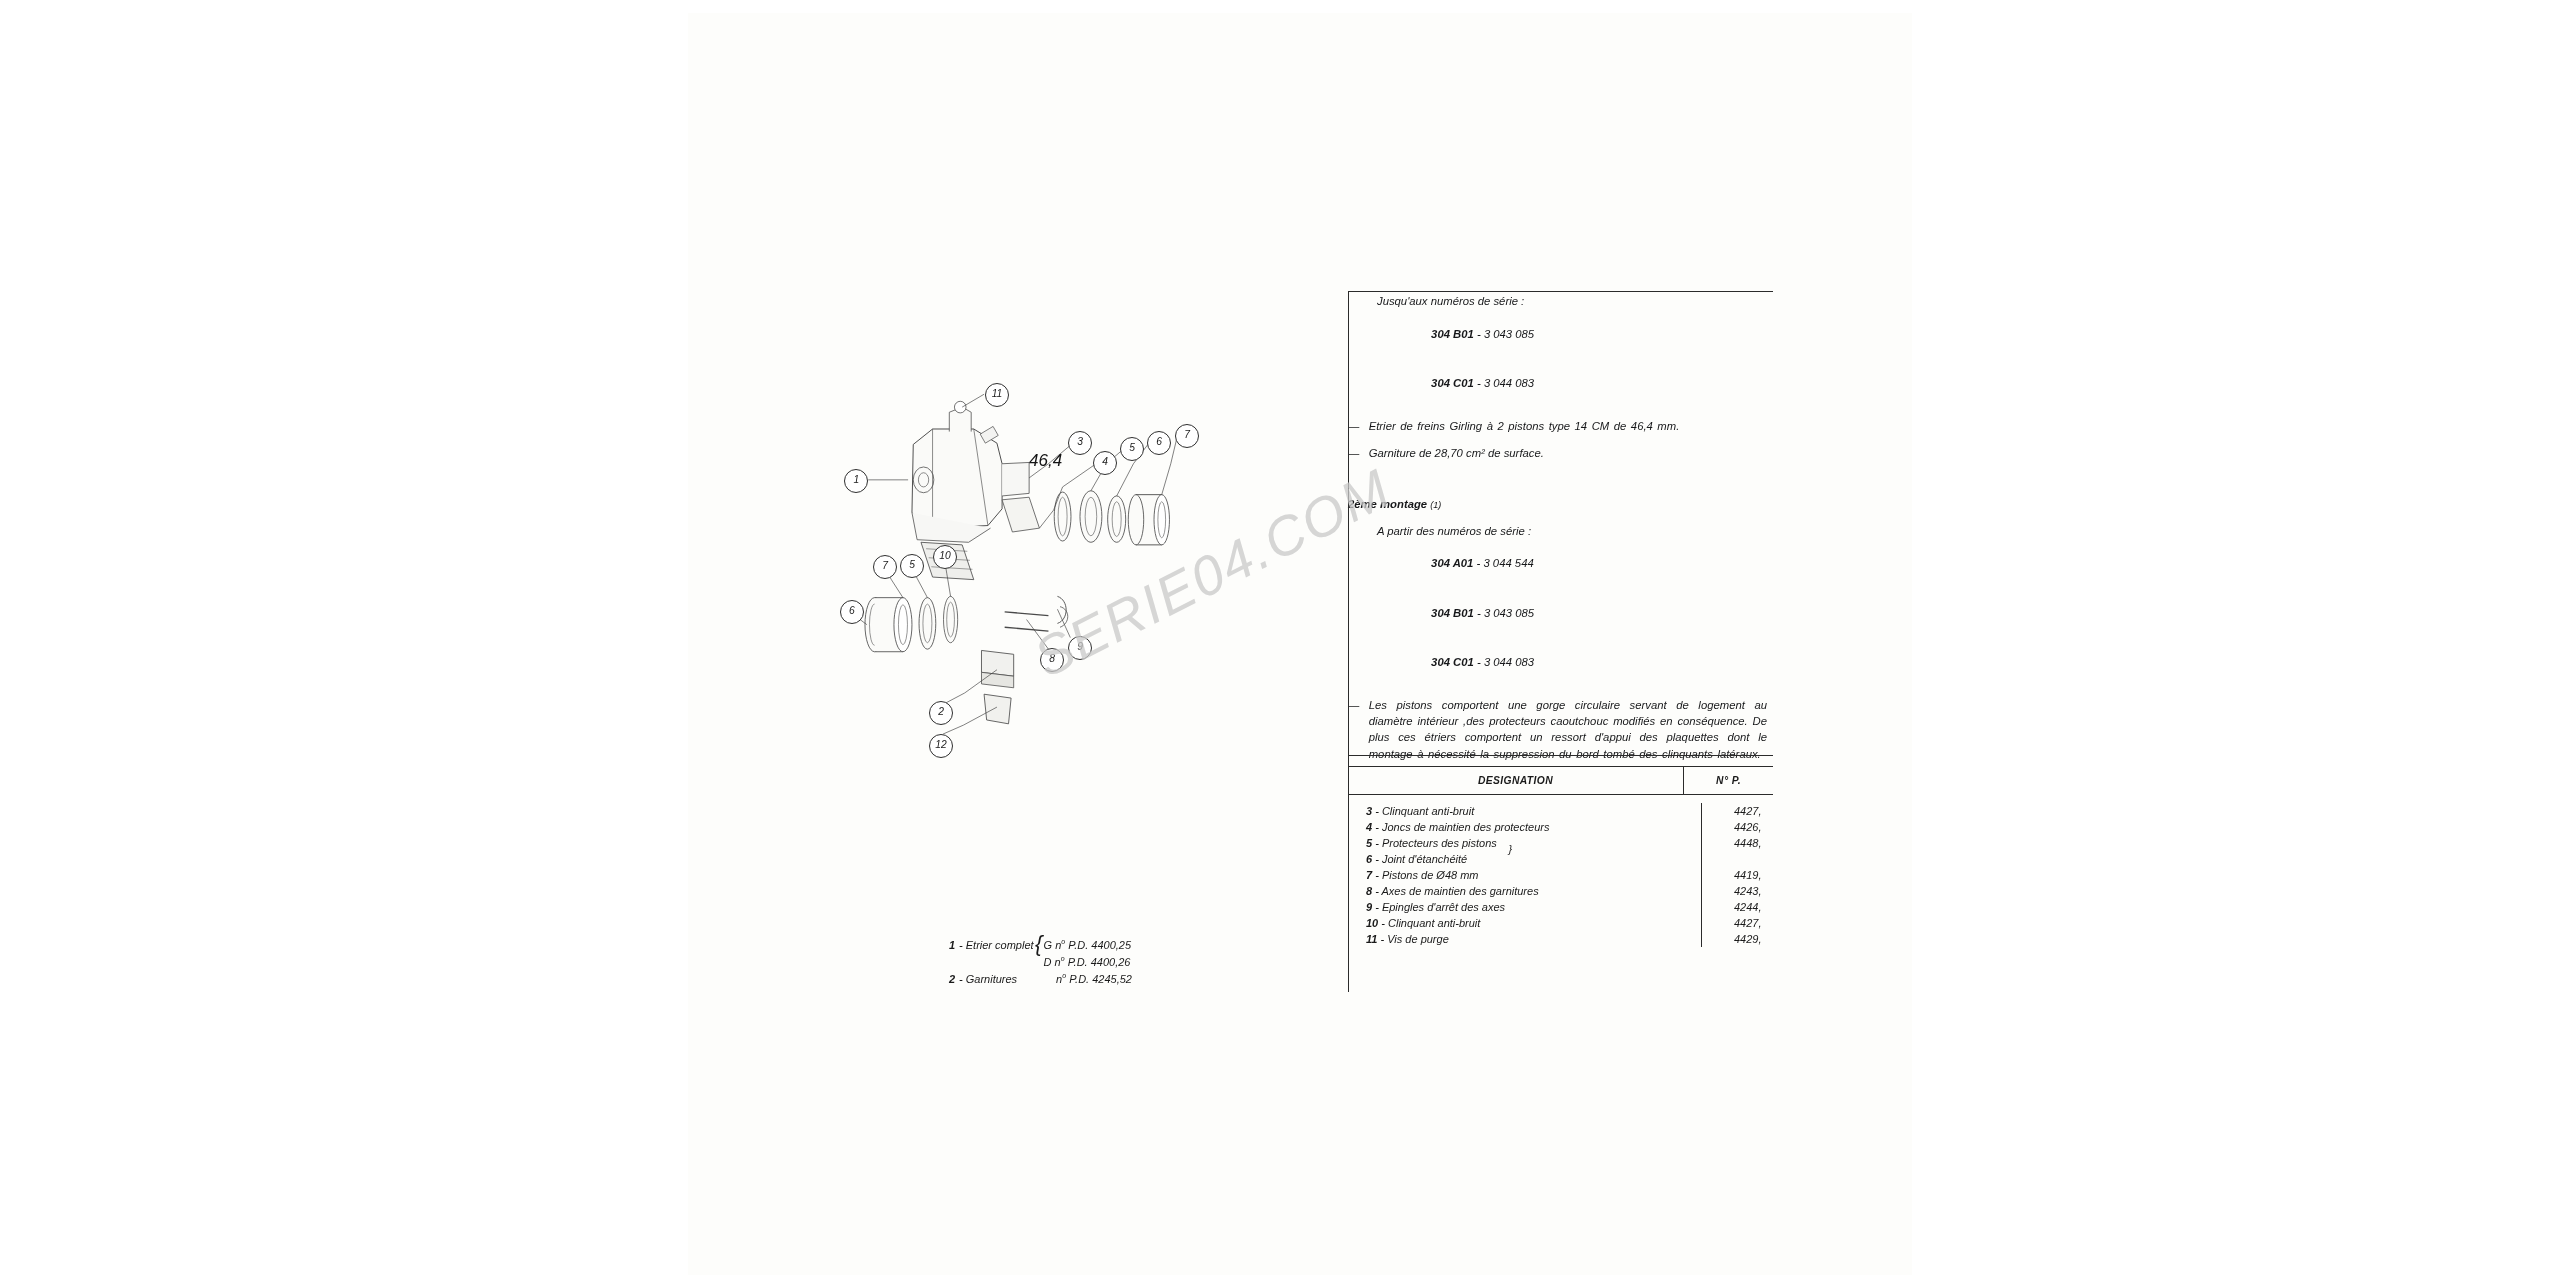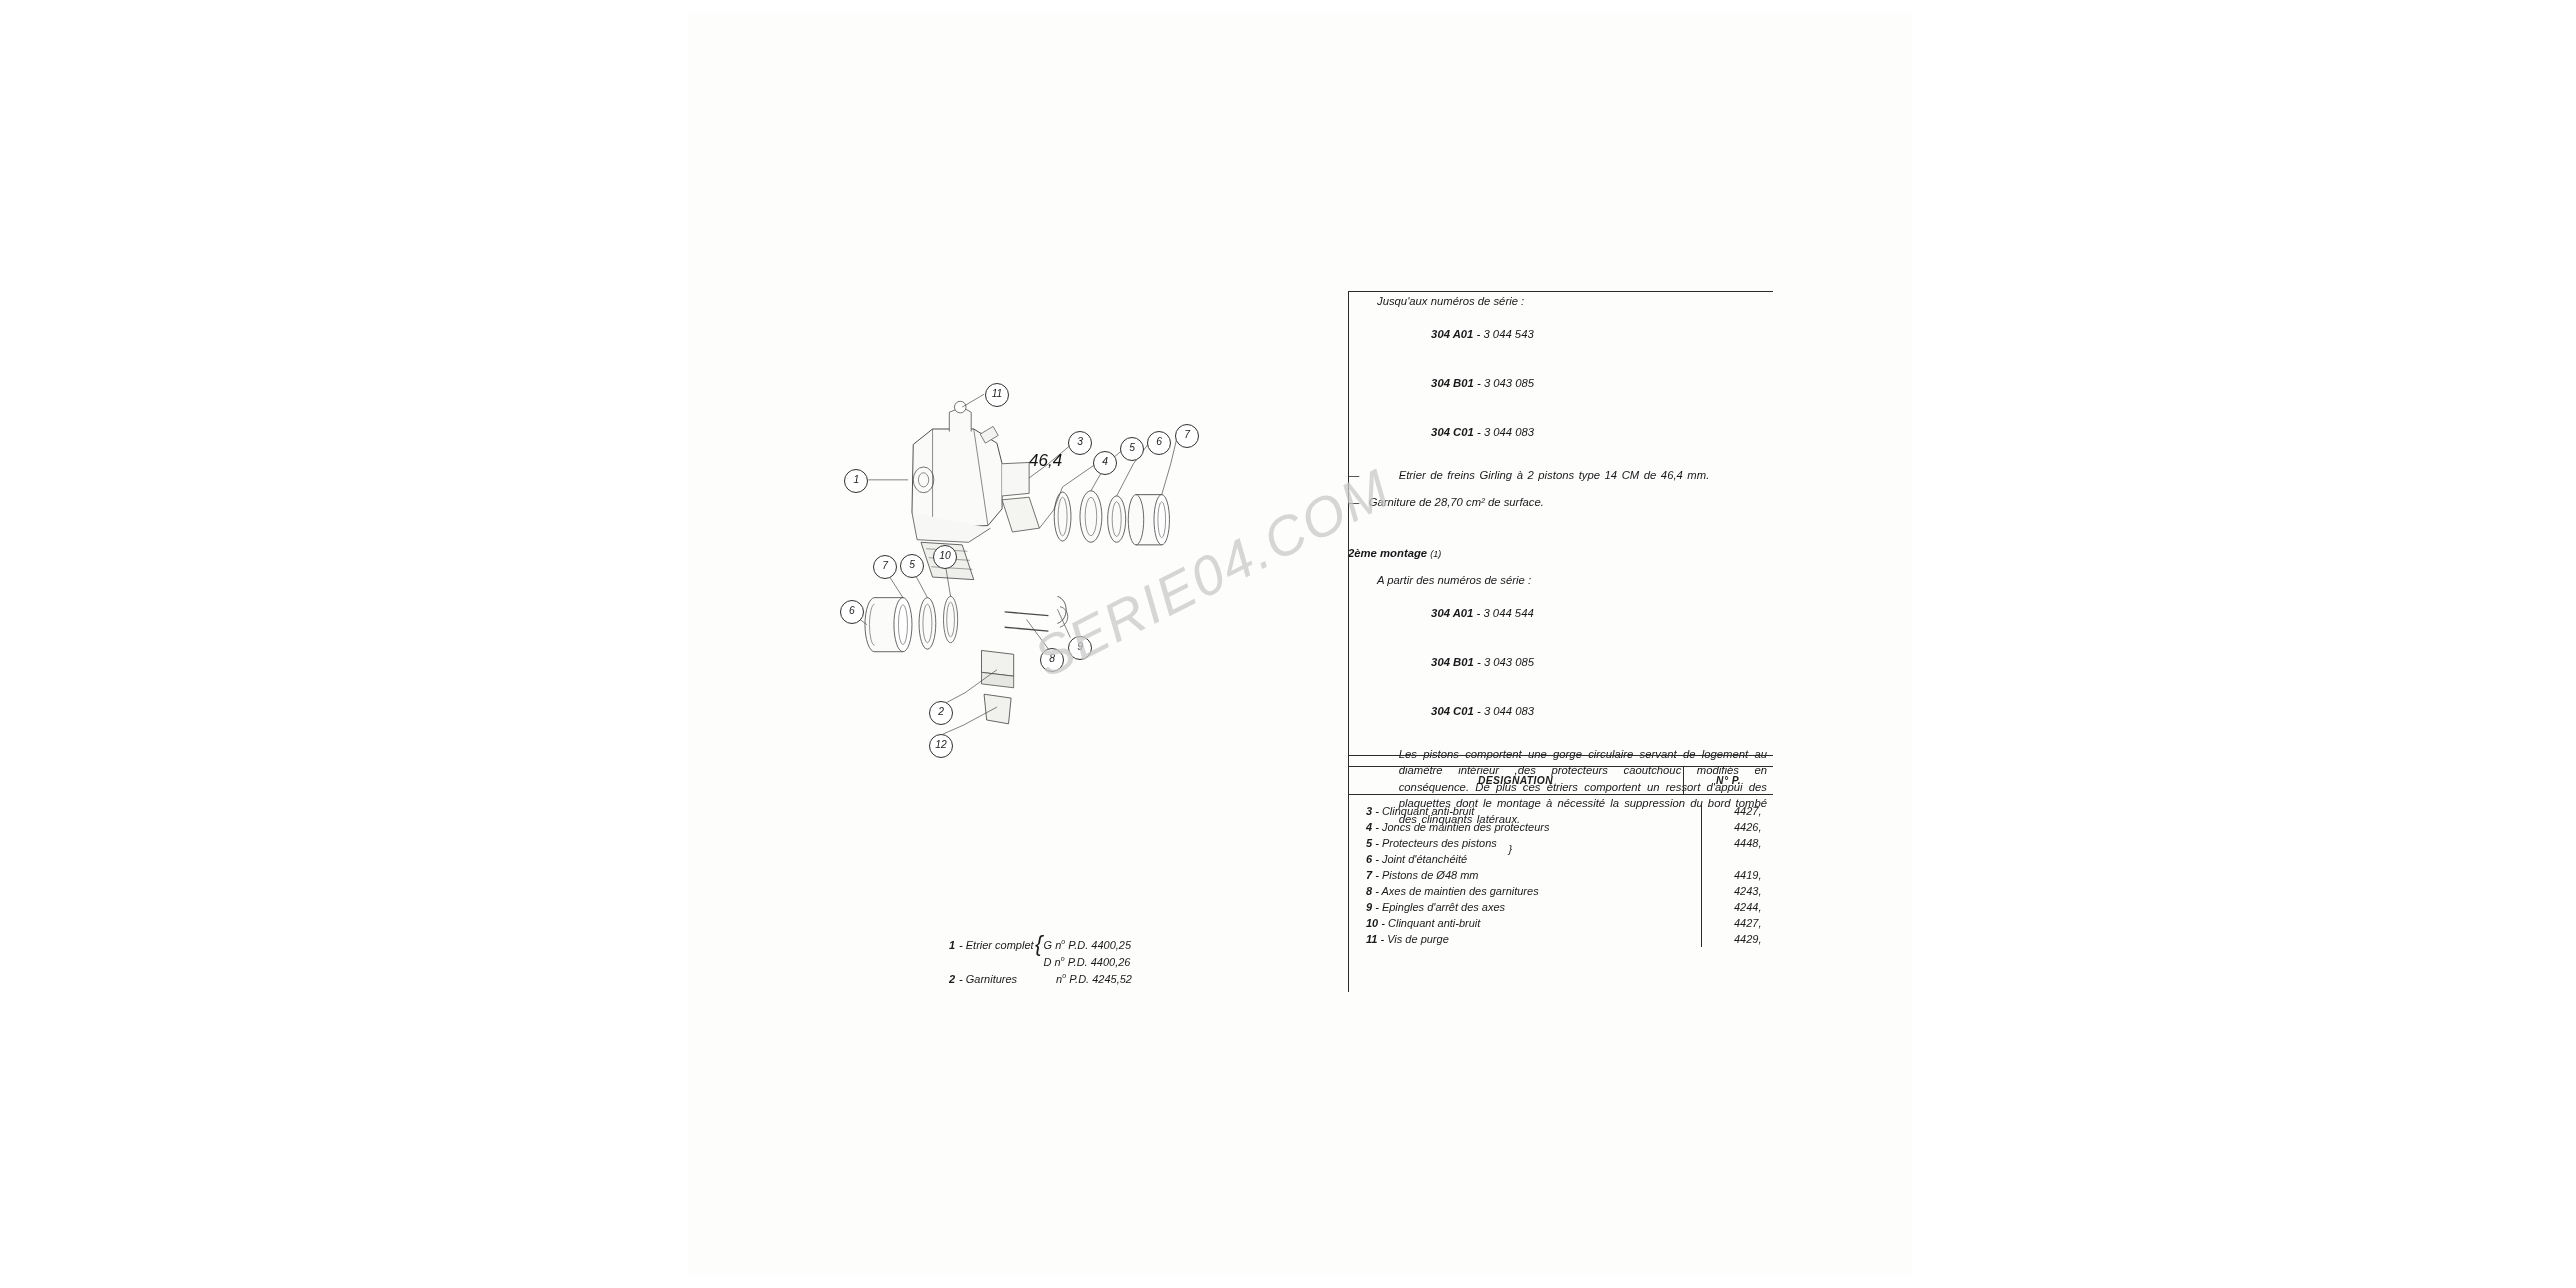--- a/index.html
+++ b/index.html
@@ -81,21 +81,20 @@
   .sub-head {
     margin-top: 35px;
     font-weight: bold;
     font-size: 11.3px;
   }
   .sub-head .note { font-weight: normal; font-size: 9px; }
   .spaced-just {
     text-align: justify;
     text-justify: inter-word;
     word-spacing: 1.4px;
-    margin-left: 30px;
   }
 
   
   .table {
     position: absolute;
     left: 1336px;
     top: 766px;
     width: 425px;
     font-size: 11px;
   }
@@ -212,23 +211,20 @@
 <div class="page">
   <div class="scan"></div>
 
   <div class="rule-top"></div>
 
   <div class="right-col">
 
     <div class="indent-1">Jusqu'aux numéros de série :</div>
 
     <div class="indent-2">
-      <div class="serial-line">
-        <span class="bold">304 A01</span><span> - </span><span>3 044 543</span>
-      </div>
       <div class="serial-line">
         <span class="bold">304 B01</span><span> - </span><span>3 043 085</span>
       </div>
       <div class="serial-line">
         <span class="bold">304 C01</span><span> - </span><span>3 044 083</span>
       </div>
     </div>
 
     <div class="dash-item">
       <span class="dash">—</span>

